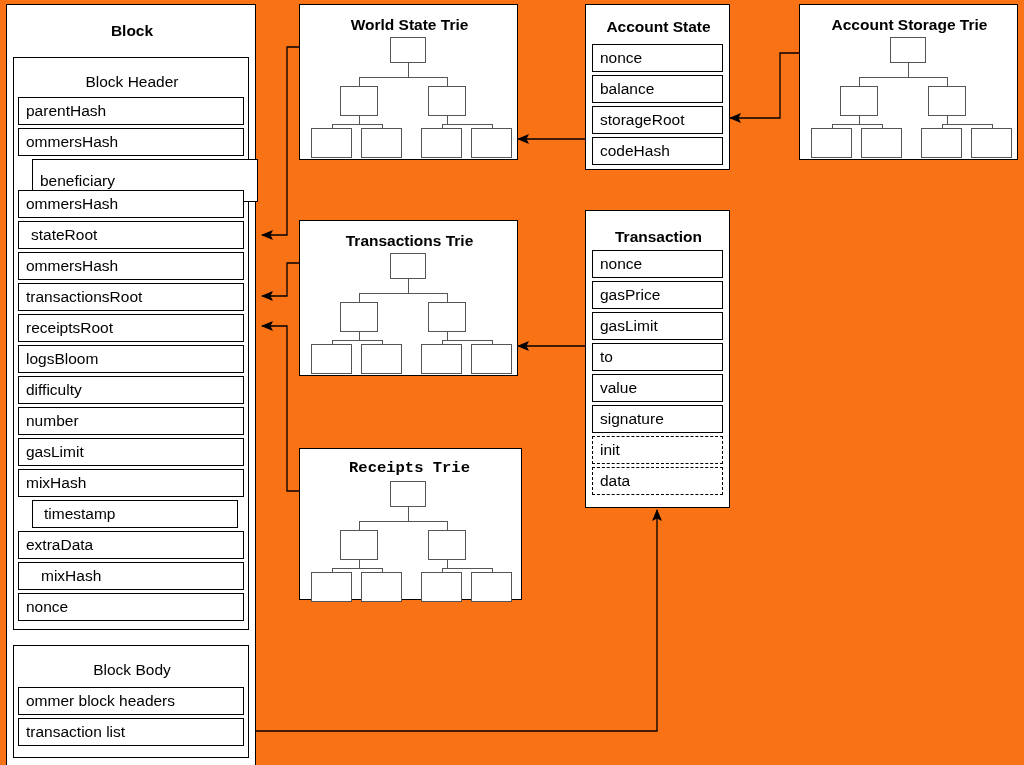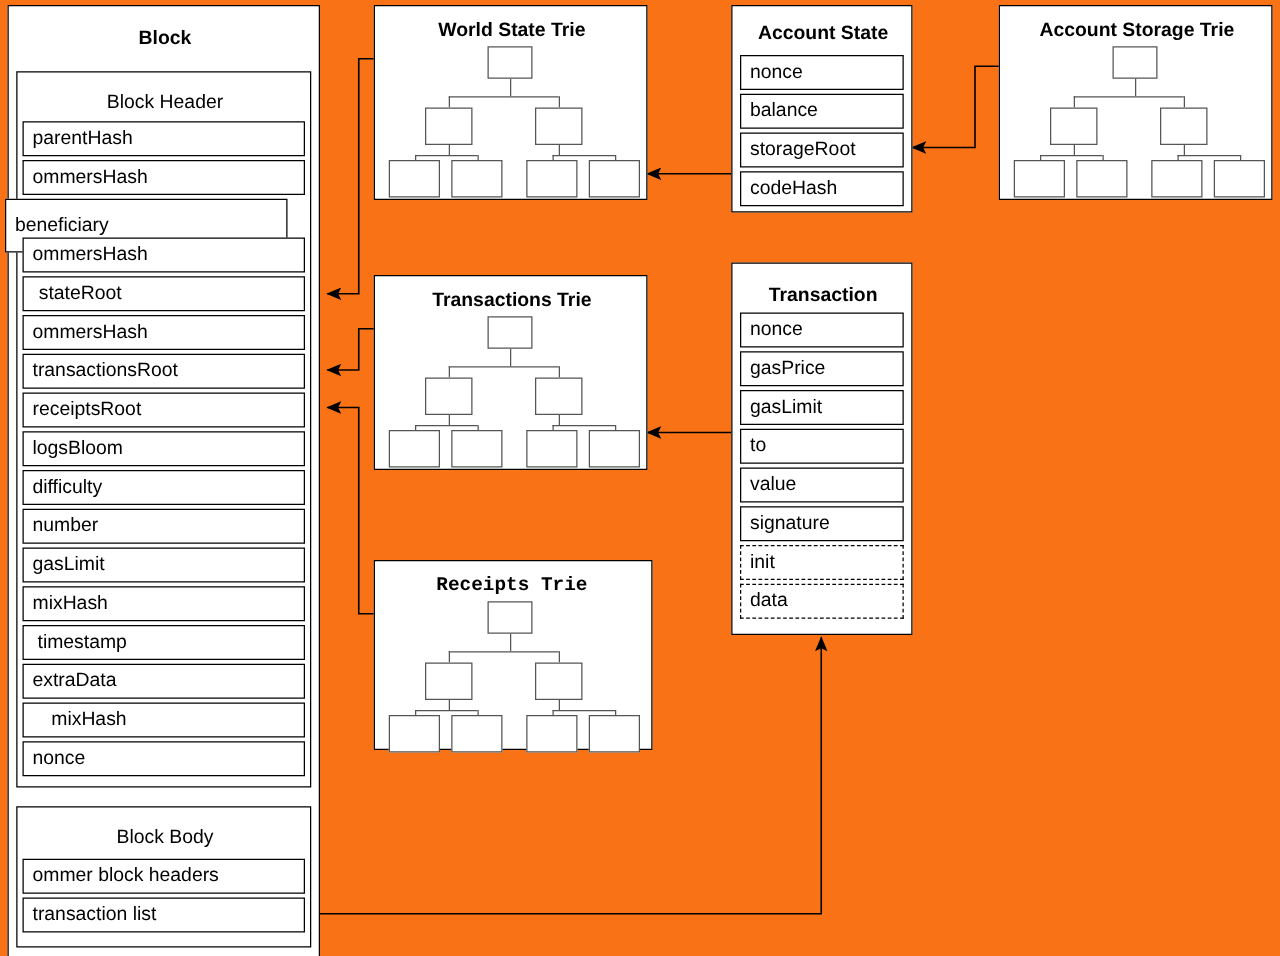--- a/index.html
+++ b/index.html
@@ -99,32 +99,32 @@
     <div class="panel-title title-bold" style="position:absolute; left:0; top:18px; width:250px;">Block</div>
   </div>
 
   <div class="panel" style="left:13px; top:57px; width:236px; height:573px;">
     <div class="panel-title" style="position:absolute; left:0; top:16px; width:236px;">Block Header</div>
   </div>
 
   <div id="bh-fields">
       <div class="field" style="left: 18px; top: 97px; width: 226px; height: 28px;">parentHash</div>
       <div class="field" style="left: 18px; top: 128px; width: 226px; height: 28px;">ommersHash</div>
-      <div class="field" style="left: 4px; top: 159px; width: 226px; height: 43px;">beneficiary</div>
+      <div class="field" style="left: 32px; top: 159px; width: 226px; height: 43px;">beneficiary</div>
       <div class="field" style="left: 18px; top: 190px; width: 226px; height: 28px;">ommersHash</div>
       <div class="field" style="left: 18px; top: 221px; width: 226px; height: 28px; padding-left: 12px;">stateRoot</div>
       <div class="field" style="left: 18px; top: 252px; width: 226px; height: 28px;">ommersHash</div>
       <div class="field" style="left: 18px; top: 283px; width: 226px; height: 28px;">transactionsRoot</div>
       <div class="field" style="left: 18px; top: 314px; width: 226px; height: 28px;">receiptsRoot</div>
       <div class="field" style="left: 18px; top: 345px; width: 226px; height: 28px;">logsBloom</div>
       <div class="field" style="left: 18px; top: 376px; width: 226px; height: 28px;">difficulty</div>
       <div class="field" style="left: 18px; top: 407px; width: 226px; height: 28px;">number</div>
       <div class="field" style="left: 18px; top: 438px; width: 226px; height: 28px;">gasLimit</div>
       <div class="field" style="left: 18px; top: 469px; width: 226px; height: 28px;">mixHash</div>
-      <div class="field" style="left: 18px; top: 500px; width: 226px; height: 28px; padding-left: 11px;">timestamp</div>
+      <div class="field" style="left: 32px; top: 500px; width: 206px; height: 28px; padding-left: 11px;">timestamp</div>
       <div class="field" style="left: 18px; top: 531px; width: 226px; height: 28px;">extraData</div>
       <div class="field" style="left: 18px; top: 562px; width: 226px; height: 28px; padding-left: 22px;">mixHash</div>
       <div class="field" style="left: 18px; top: 593px; width: 226px; height: 28px;">nonce</div>
     </div>
 
   <div class="panel" style="left:13px; top:645px; width:236px; height:113px;">
     <div class="panel-title" style="position:absolute; left:0; top:16px; width:236px;">Block Body</div>
   </div>
 
   <div id="bb-fields">

